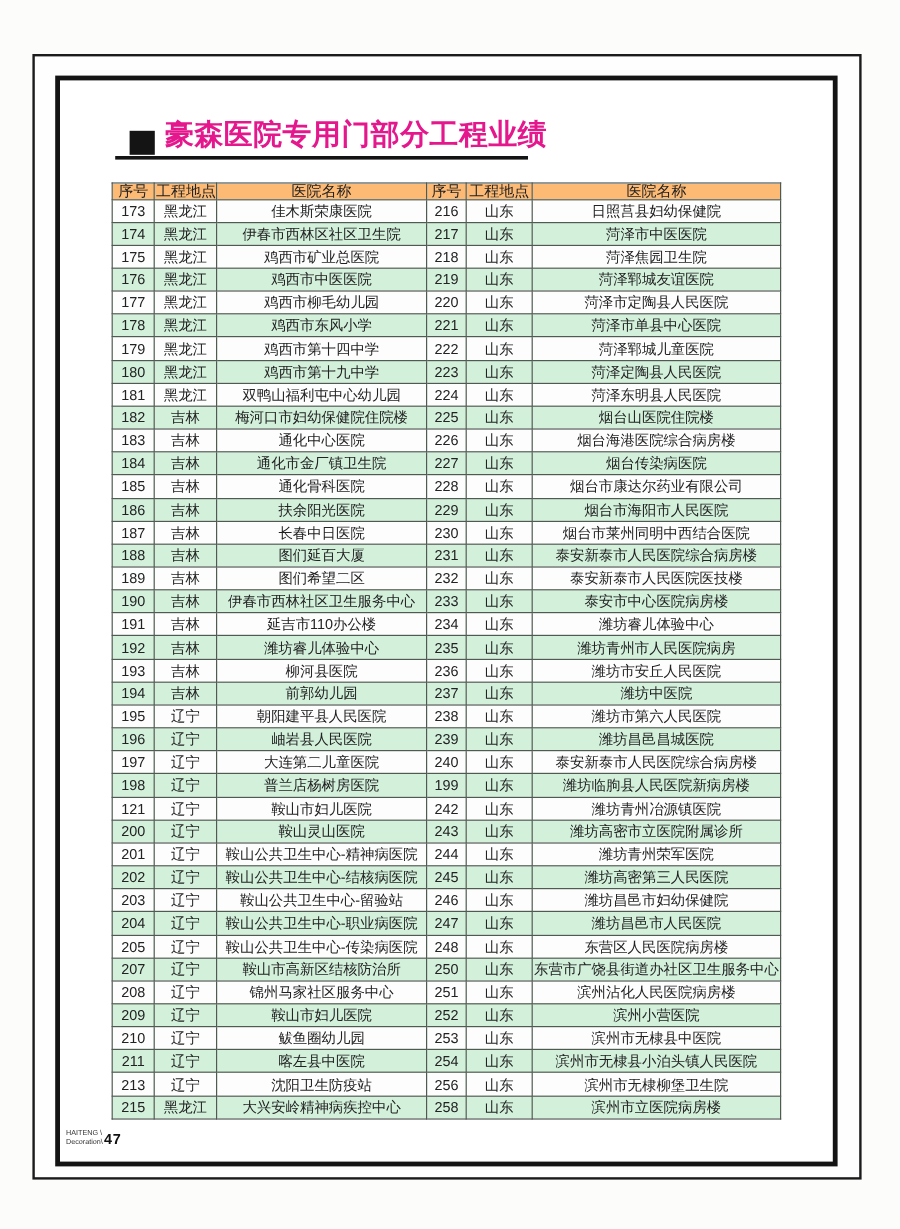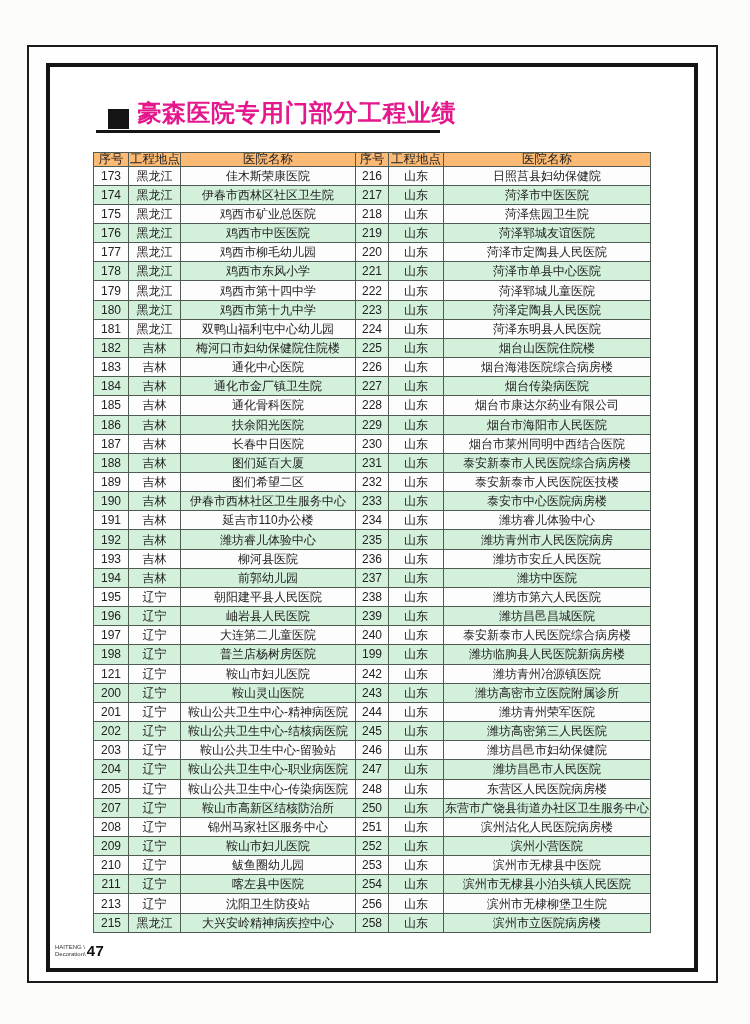--- a/index.html
+++ b/index.html
@@ -37,21 +37,21 @@
     border:1px solid #4f5a52; text-align:center; vertical-align:middle;
     padding:0 1px; white-space:nowrap; overflow:hidden; font-weight:normal;
     line-height:1;
   }
   table.projects thead th { background:#fdba74; font-size:12.5px; }
   table.projects tbody tr:nth-child(odd)  td { background:#fcfdfc; }
   table.projects tbody tr:nth-child(even) td { background:#d3f0db; }
 
   .footer { position:absolute; left:55px; top:942px; display:flex; align-items:center; }
   .footer-brand { font-size:6px; color:#333; line-height:7px; text-align:left; }
-  .footer-pageno { font-size:15px; font-weight:bold; color:#111; margin-left:1px; letter-spacing:0.5px; }
+  .footer-pageno { font-size:12px; font-weight:bold; color:#111; margin-left:1px; letter-spacing:0.5px; }
 </style>
 </head>
 <body>
 
 <div class="page">
   <div class="outer-frame"></div>
   <div class="inner-frame"></div>
 
   <div class="title-block">
     <div class="title-row">

